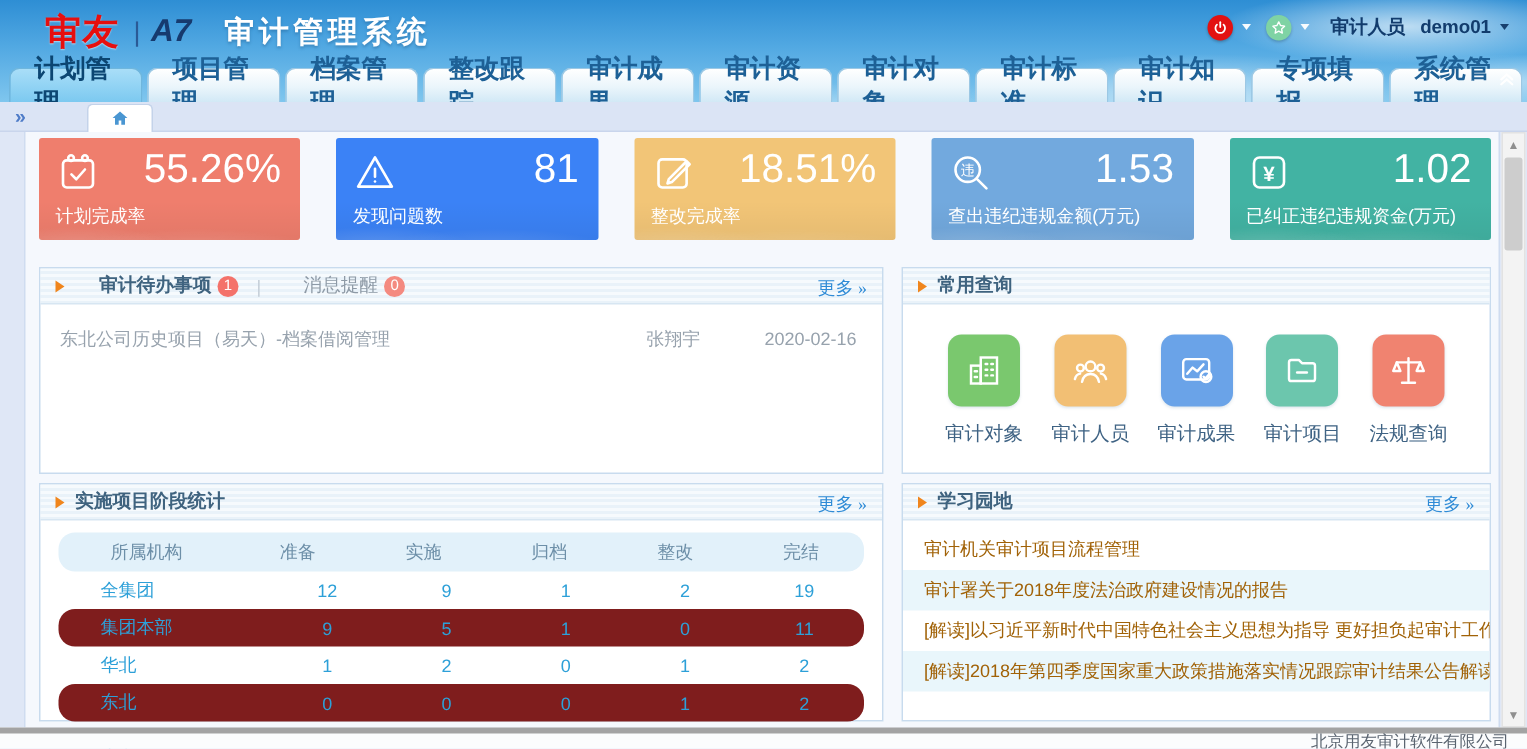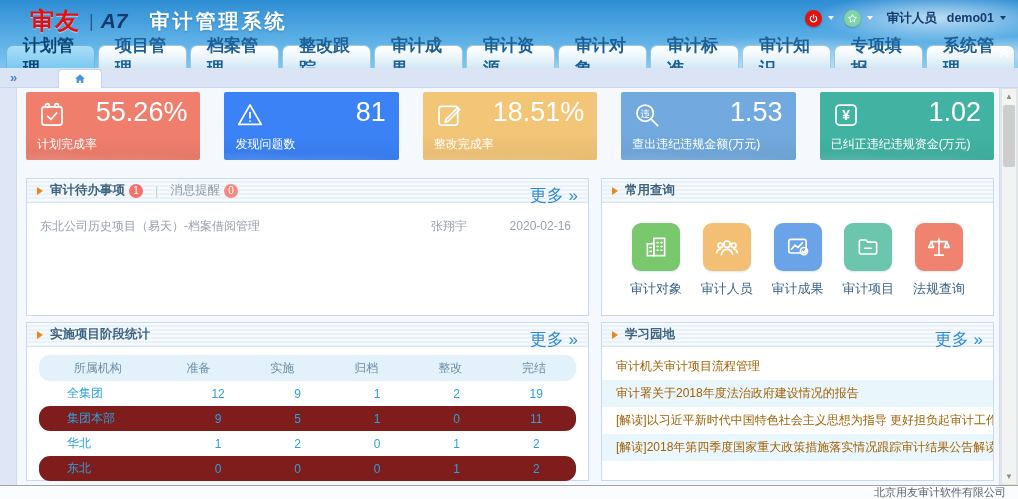--- a/index.html
+++ b/index.html
@@ -64,26 +64,26 @@
   
   .panel { position:absolute; background:#ffffff; border:1px solid #c8dbee; }
   .panel-a { left:9px;  top:90px;  width:563px; height:138px; }
   .panel-b { left:584px; top:90px;  width:393px; height:138px; }
   .panel-c { left:9px;  top:234px; width:563px; height:159px; }
   .panel-d { left:584px; top:234px; width:393px; height:159px; }
   .panel-head { position:relative; height:24px; display:flex; align-items:center; padding:0 10px;
       background:repeating-linear-gradient(180deg,#f6fafd 0 2px,#e9f2f9 2px 4px); border-bottom:1px solid #d7e6f2; }
   .bullet { width:0; height:0; border-top:4px solid transparent; border-bottom:4px solid transparent; border-left:6px solid #f0851c; margin-right:7px; }
   .panel-title { font-size:12.5px; font-weight:bold; color:#3f637f; }
-  .more-link { position:absolute; right:10px; top:5px; font-size:17px; color:#2f8bd6; cursor:pointer; }
+  .more-link { position:absolute; right:10px; top:5px; font-size:12px; color:#2f8bd6; cursor:pointer;font-family:Liberation Serif, serif; }
 
   
   .todo-tabs { display:flex; align-items:center; }
   .todo-tab { display:flex; align-items:center; cursor:pointer; }
-  .todo-tab .lbl { font-size:12.5px; font-weight:bold; color:#3f637f; }
+  .todo-tab .lbl { font-size:12.5px; font-weight:bold; color:#3f637f;margin-left:16px; }
   .todo-tab.dim .lbl { color:#8e9aa6; font-weight:normal; }
   .badge { min-width:14px; height:14px; border-radius:8px; background:#f4726a; color:#fff; font-size:10px; display:flex; align-items:center; justify-content:center; margin-left:4px; padding:0 2px; }
   .badge.b2 { background:#f48a80; }
   .tab-sep { color:#c4cdd6; margin:0 12px; font-size:12px; }
   .todo-row { position:relative; height:34px; display:flex; align-items:center; font-size:12px; color:#97a2ad; margin-top:6px; }
   .todo-title { position:absolute; left:13px; }
   .todo-person { position:absolute; left:72%; }
   .todo-date { position:absolute; right:17px; }
 
   
@@ -107,21 +107,21 @@
   .learn-item { height:27px; line-height:27px; padding-left:14px; font-size:12px; color:#a16207; white-space:nowrap; overflow:hidden; cursor:pointer; }
   .learn-item.alt { background:#e9f6fb; }
 
   
   .scrollbar { position:absolute; right:1px; top:0; width:16px; height:397px; background:#f3f3f3; border:1px solid #e2e2e2; cursor:pointer; }
   .sb-arrow { position:absolute; left:0; width:14px; height:15px; display:flex; align-items:center; justify-content:center; color:#8f8f8f; font-size:8px; cursor:pointer; }
   .sb-up { top:0; } .sb-down { bottom:0; }
   .sb-thumb { position:absolute; left:1px; top:16px; width:12px; height:62px; background:#cdcdcd; border-radius:2px; cursor:pointer; }
 
   
-  .footer { position:absolute; left:0; bottom:0; width:1018px; height:14px; background:#fbfcfd; border-top:1px solid #a3a3a3; display:flex; align-items:center; justify-content:flex-end; padding-right:12px; }
+  .footer { position:absolute; left:0; bottom:0; width:1018px; height:14px; background:#fbfcfd; border-top:4px solid #a3a3a3; display:flex; align-items:center; justify-content:flex-end; padding-right:12px; }
   .footer-text { font-size:11px; color:#5a6470; }
 
   svg { display:block; }
 </style>
 </head>
 <body>
 
 <div class="page">
 
   <div class="sky">

